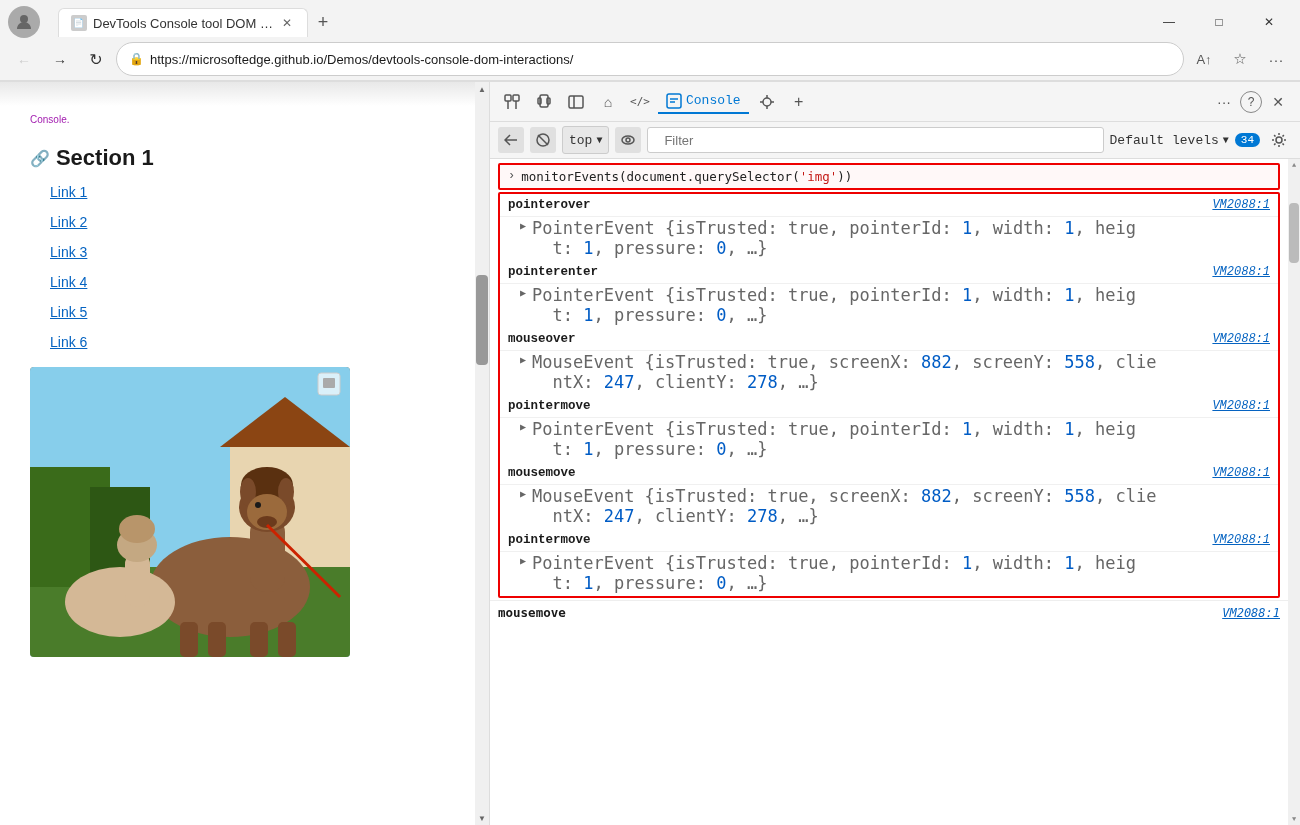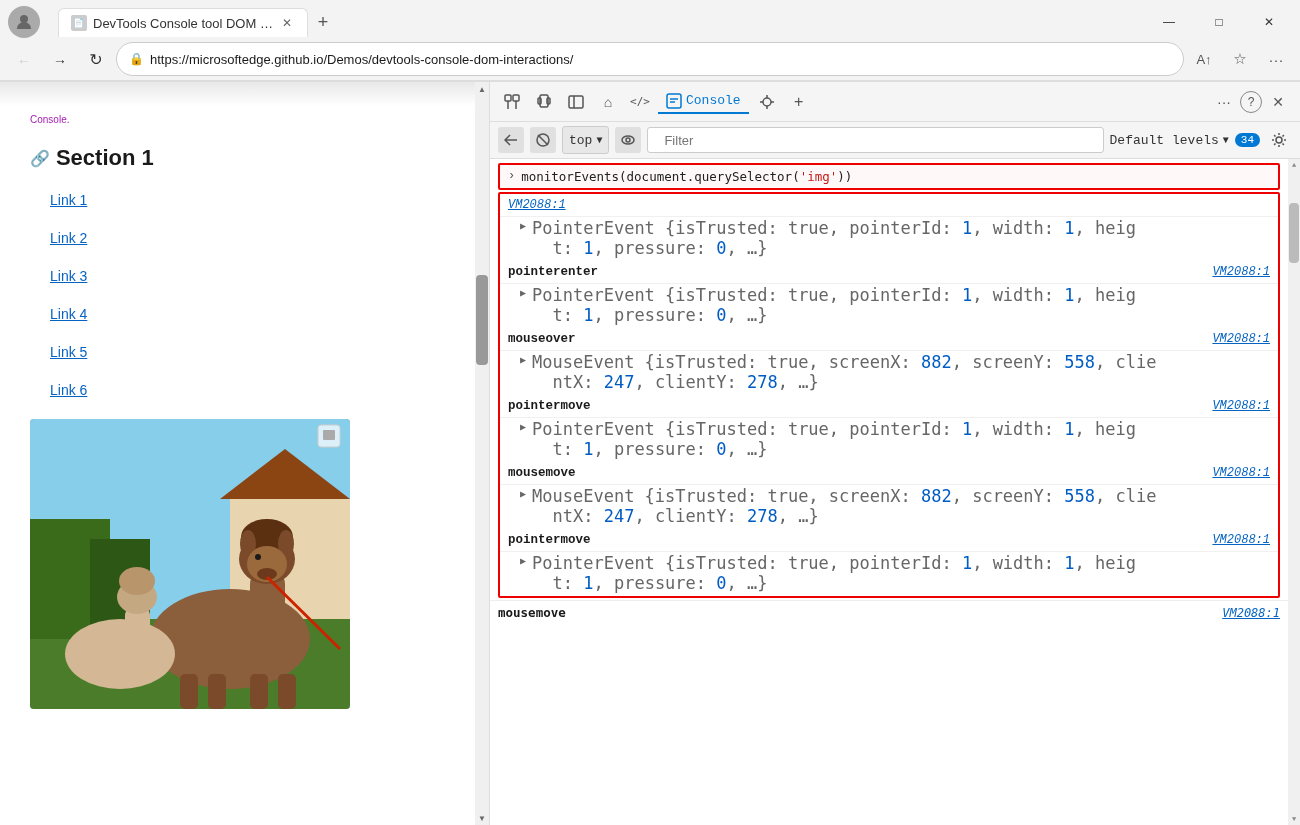--- a/index.html
+++ b/index.html
@@ -25,21 +25,21 @@
     .url-lock { font-size: 12px; color: #555; }
     .url-text { flex: 1; font-size: 13px; color: #1a1a1a; overflow: hidden; text-overflow: ellipsis; white-space: nowrap; }
     .address-right { display: flex; align-items: center; gap: 4px; }
     .addr-btn { width: 32px; height: 32px; display: flex; align-items: center; justify-content: center; border: none; background: transparent; cursor: pointer; border-radius: 4px; color: #555; font-size: 15px; }
 
     
     .main-area { display: flex; flex: 1; overflow: hidden; }
     .section-heading { font-size: 22px; font-weight: bold; color: #1a1a1a; margin: 20px 0 12px 0; display: flex; align-items: center; gap: 6px; }
     .section-anchor { color: #888; font-size: 18px; }
     .link-list { list-style: none; padding-left: 20px; }
-    .link-list li { margin: 20px 0; }
+    .link-list li { margin: 12px 0; }
     .link-list a { color: #0563C1; font-size: 14px; text-decoration: underline; cursor: pointer; }
     .alpaca-image { width: 320px; height: 290px; margin-top: 16px; border-radius: 4px; overflow: hidden; background: #8B7355; position: relative; }
 
     
     .devtools-panel { flex: 1; background: #fff; display: flex; flex-direction: column; font-family: 'Consolas', 'Courier New', monospace; }
     .devtools-toolbar { display: flex; align-items: center; padding: 0 8px; border-bottom: 1px solid #ddd; background: #f5f5f5; min-height: 40px; gap: 4px; }
     .dt-btn { width: 28px; height: 28px; display: flex; align-items: center; justify-content: center; border: none; background: transparent; cursor: pointer; border-radius: 3px; color: #555; font-size: 14px; }
     .dt-tab-label { padding: 0 8px; height: 24px; display: flex; align-items: center; font-size: 13px; color: #333; cursor: pointer; border-bottom: 2px solid transparent; }
     .dt-tab-label.active { color: #0078D4; border-bottom: 2px solid #0078D4; }
     .dt-right { margin-left: auto; display: flex; align-items: center; gap: 2px; }
@@ -291,20 +291,21 @@
           <span class="console-prompt">›</span>
           <span class="console-command">
             monitorEvents(document.querySelector(<span class="cmd-string">'img'</span>))
           </span>
         </div>
 
 
         <div class="console-event-group">
 
           <div class="event-row">
+            <span class="event-name">pointerover</span>
             <a class="event-source">VM2088:1</a>
           </div>
           <div class="event-detail">
             <span class="expand-arrow">▶</span>
             <span class="event-obj">PointerEvent {isTrusted: true, pointerId: <span class="num">1</span>, width: <span class="num">1</span>, heig<br>&nbsp;&nbsp;t: <span class="num">1</span>, pressure: <span class="num">0</span>, …}</span>
           </div>
 
           <div class="event-row">
             <span class="event-name">pointerenter</span>
             <a class="event-source">VM2088:1</a>

